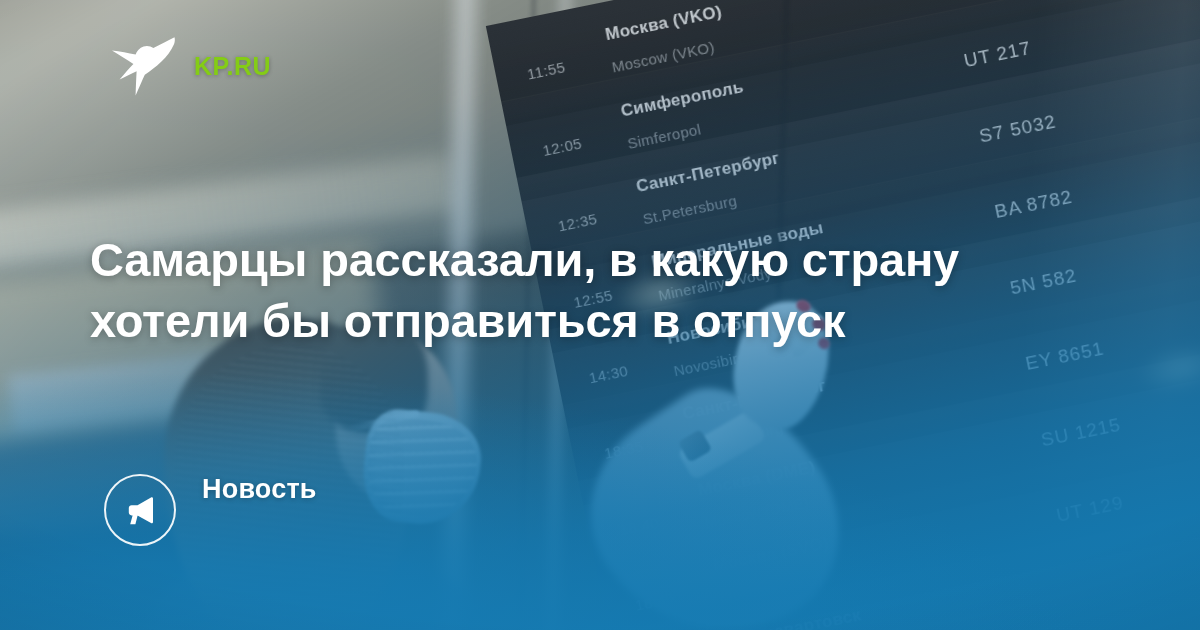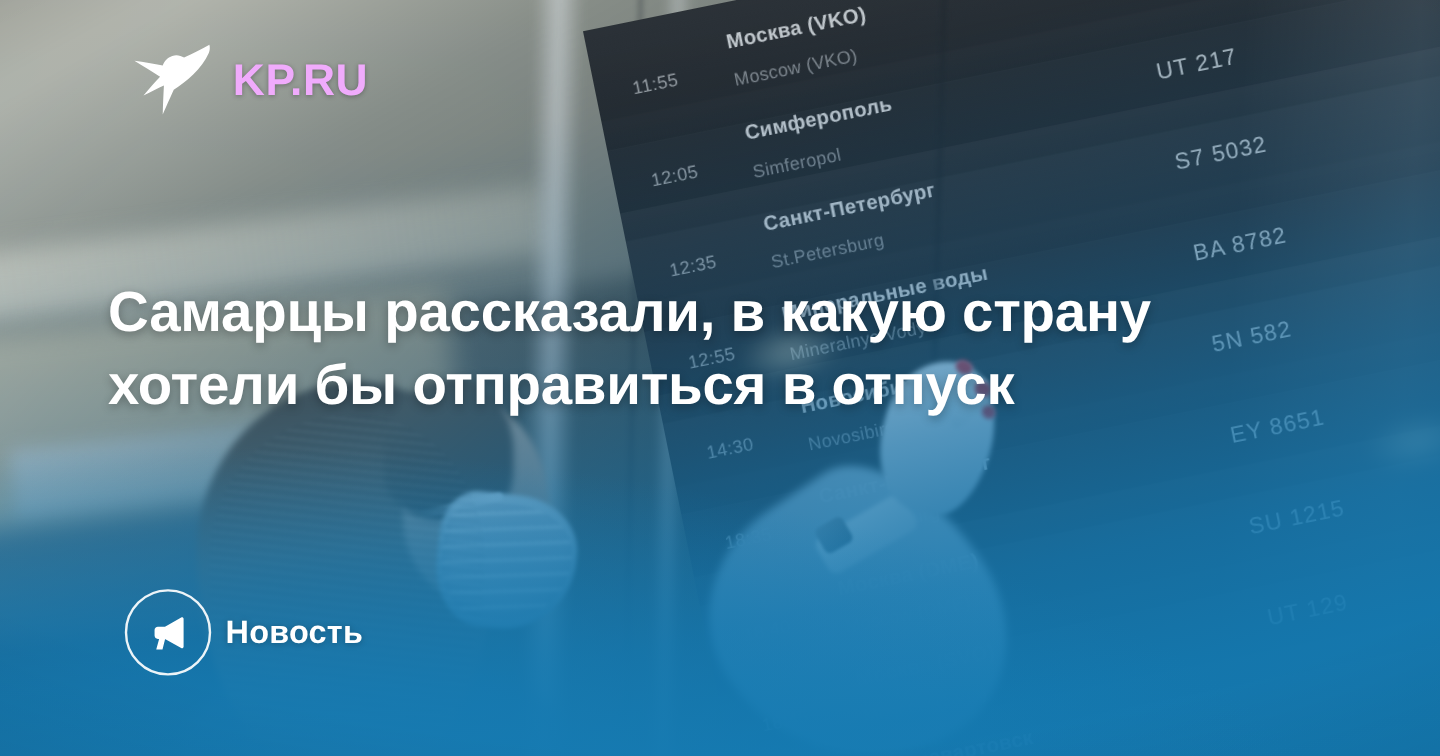--- a/index.html
+++ b/index.html
@@ -219,33 +219,33 @@
     position:absolute;inset:0;
     background:radial-gradient(128% 110% at 50% 42%,rgba(0,0,0,0) 52%,rgba(0,0,0,.22) 100%);
   }
 
   
   .content{position:absolute;inset:0;}
 
   .logo{position:absolute;left:110px;top:35px;display:flex;align-items:center;gap:18px;}
   .logo svg{display:block;}
   .logo .wordmark{
-    color:#f0abfc;font-size:37px;font-weight:bold;letter-spacing:.5px;line-height:1;
+    color:#84cc16;font-size:25px;font-weight:bold;letter-spacing:.5px;line-height:1;
     text-shadow:0 1px 4px rgba(0,0,0,.30);
   }
 
   .headline{
     position:absolute;left:90px;top:196px;width:880px;
     color:#fff;font-size:47px;font-weight:bold;line-height:1.30;
     letter-spacing:-0.2px;
     text-shadow:0 2px 8px rgba(0,0,0,.28);
     margin-top:33px;
   }
 
-  .badge{position:absolute;left:104px;top:491px;display:flex;align-items:center;gap:12px;}
+  .badge{position:absolute;left:104px;top:474px;display:flex;gap:26px;}
   .badge-circle{
     width:72px;height:72px;border-radius:50%;
     border:2.5px solid rgba(255,255,255,.92);
     display:flex;align-items:center;justify-content:center;
     flex:0 0 auto;
   }
   .badge-label{
     color:#fff;font-size:27px;font-weight:bold;letter-spacing:.2px;
     text-shadow:0 1px 5px rgba(0,0,0,.25);
   }

